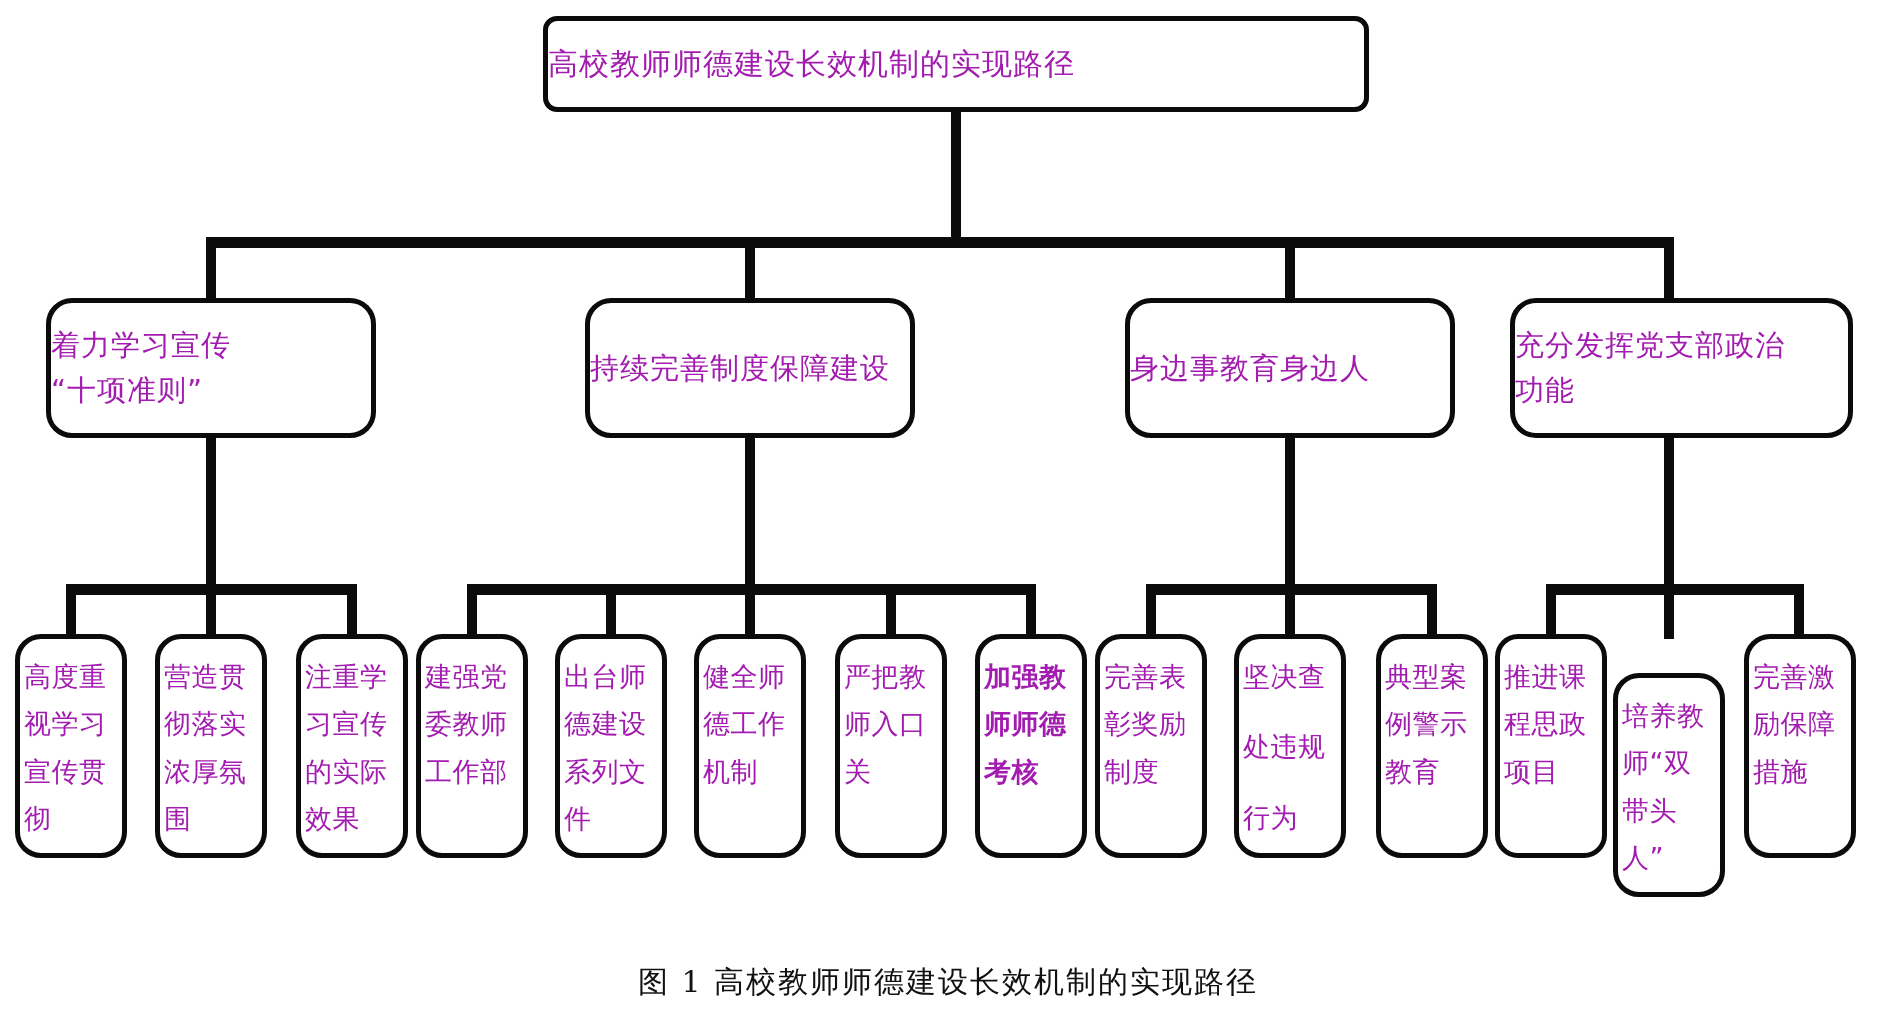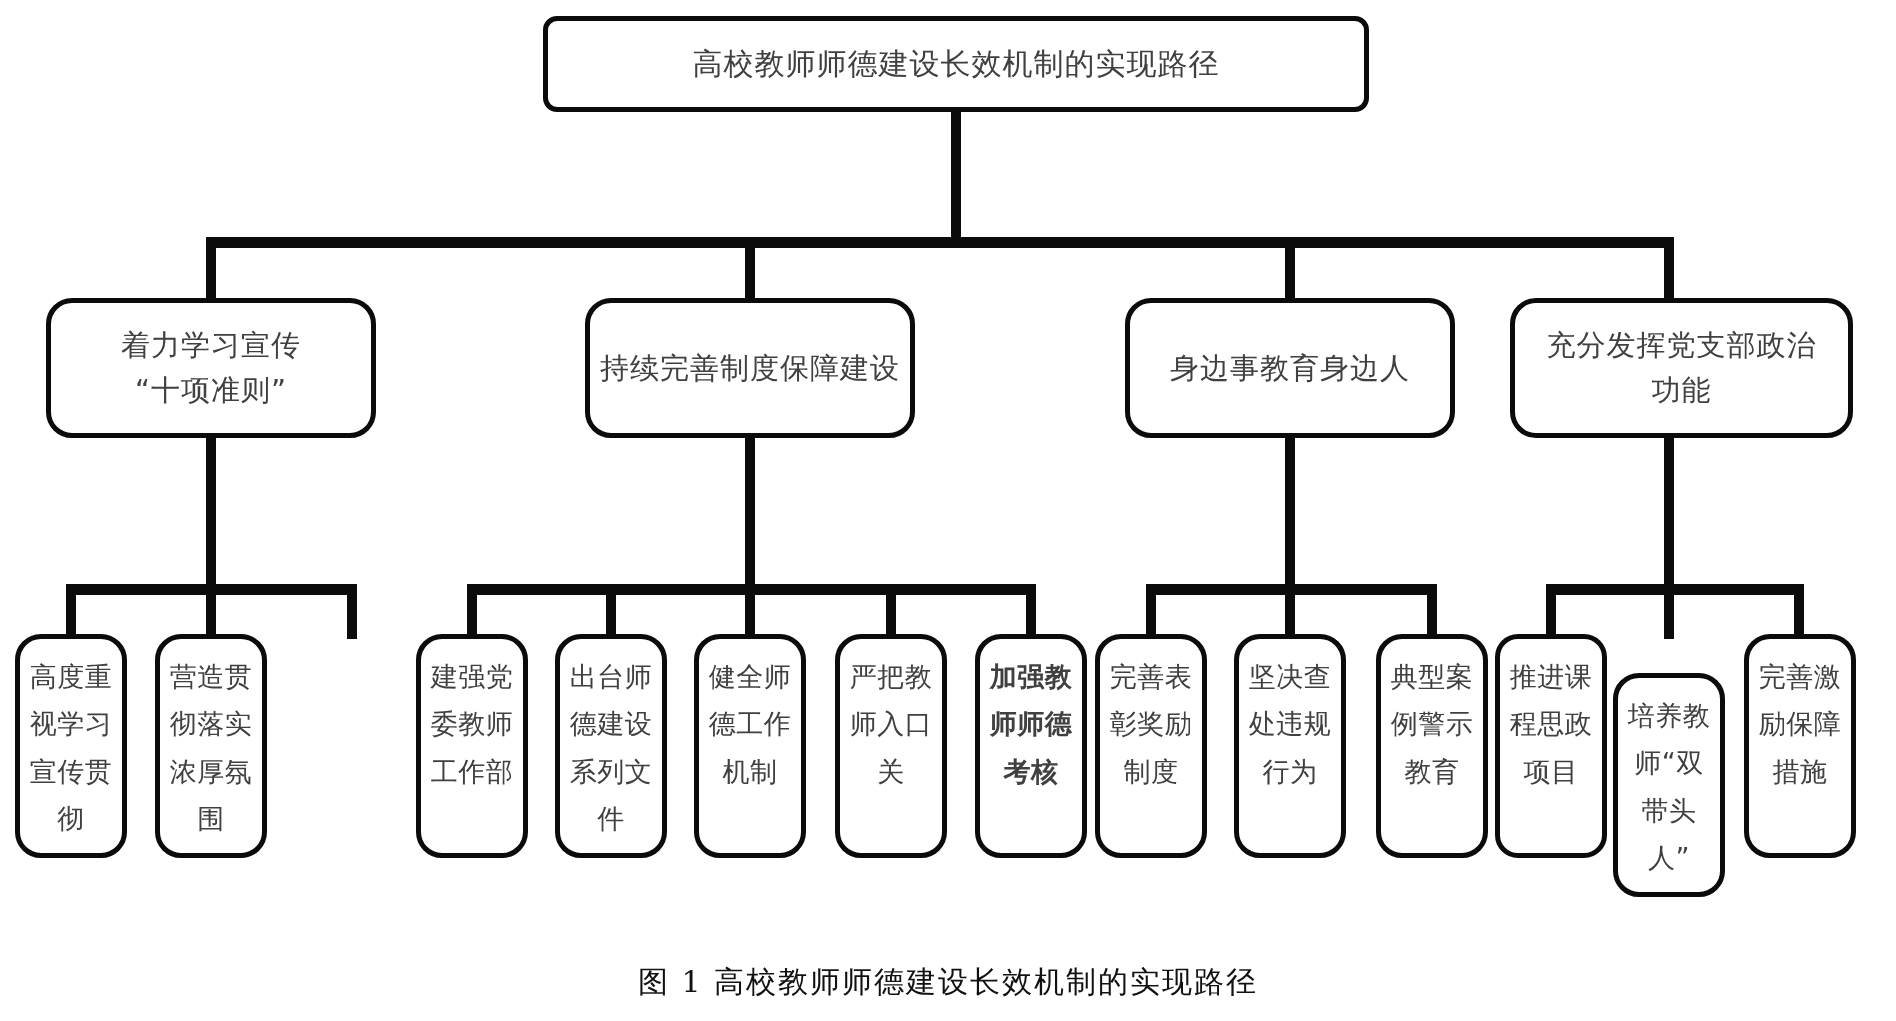--- a/index.html
+++ b/index.html
@@ -21,25 +21,25 @@
     width: 1896px; height: 1021px;
   }
 
   
   .node {
     position: absolute;
     border: 5px solid #0b0b0b;
     background: #ffffff;
     display: flex;
     flex-direction: column;
-    align-items: center;
+    align-items: flex-start;
     justify-content: center;
     text-align: center;
     line-height: 1.55;
-    color: #404040;
+    color: #a21caf;
   }
   .node .ln { display: block; white-space: pre; }
 
   
   .root {
     left: 543px; top: 16px;
     width: 826px; height: 96px;
     border-radius: 14px;
     font-size: 30px;
     letter-spacing: 1px;
@@ -153,20 +153,26 @@
     <span class="ln">视学习</span>
     <span class="ln">宣传贯</span>
     <span class="ln">彻</span>
   </div>
   <div class="node l3" style="left:155px;">
     <span class="ln">营造贯</span>
     <span class="ln">彻落实</span>
     <span class="ln">浓厚氛</span>
     <span class="ln">围</span>
   </div>
+  <div class="node l3" style="left:296px;">
+    <span class="ln">注重学</span>
+    <span class="ln">习宣传</span>
+    <span class="ln">的实际</span>
+    <span class="ln">效果</span>
+  </div>
 
   <div class="node l3" style="left:416px;">
     <span class="ln">建强党</span>
     <span class="ln">委教师</span>
     <span class="ln">工作部</span>
   </div>
   <div class="node l3" style="left:555px;">
     <span class="ln">出台师</span>
     <span class="ln">德建设</span>
     <span class="ln">系列文</span>
@@ -186,21 +192,21 @@
     <span class="ln">加强教</span>
     <span class="ln">师师德</span>
     <span class="ln">考核</span>
   </div>
 
   <div class="node l3" style="left:1095px;">
     <span class="ln">完善表</span>
     <span class="ln">彰奖励</span>
     <span class="ln">制度</span>
   </div>
-  <div class="node l3" style="left:1234px;">
+  <div class="node l3" style="left:1234px;gap:23px;">
     <span class="ln">坚决查</span>
     <span class="ln">处违规</span>
     <span class="ln">行为</span>
   </div>
   <div class="node l3" style="left:1376px;">
     <span class="ln">典型案</span>
     <span class="ln">例警示</span>
     <span class="ln">教育</span>
   </div>
 

